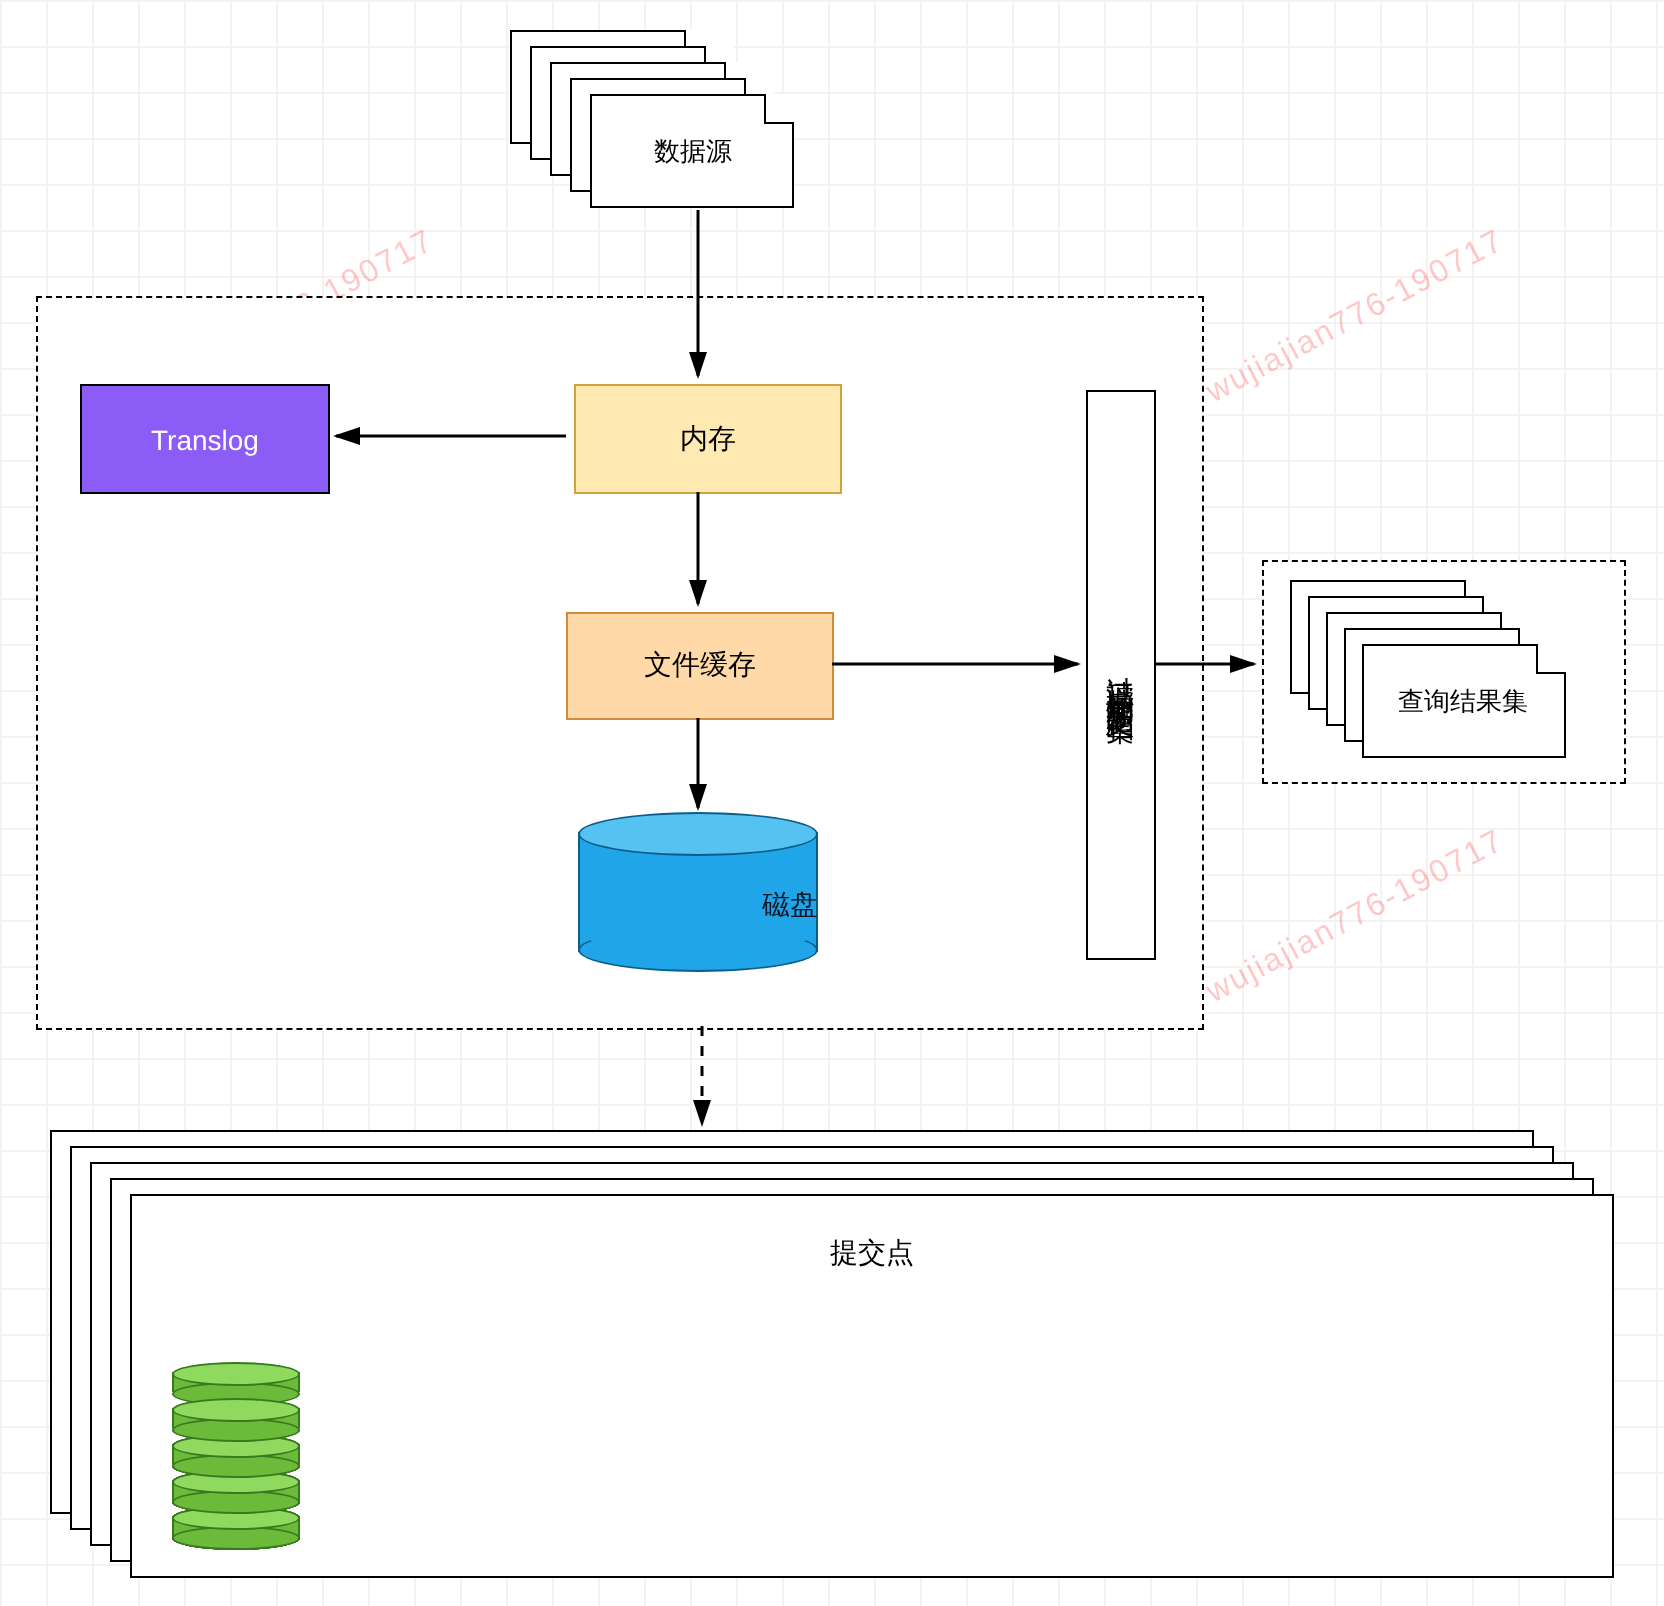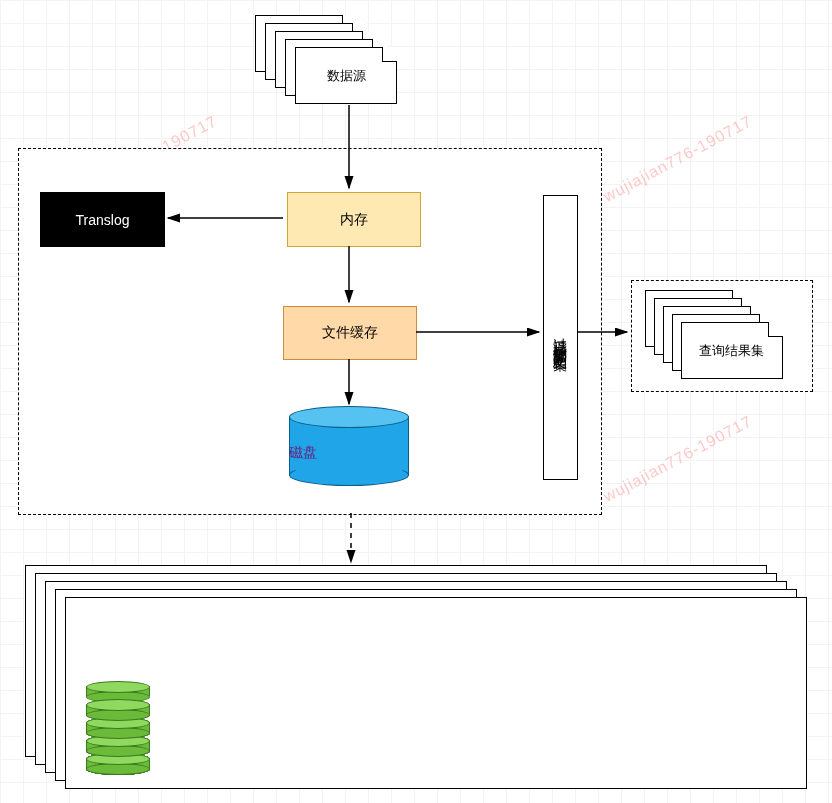--- a/index.html
+++ b/index.html
@@ -69,21 +69,21 @@
 }
 .box {
   position: absolute;
   border: 1px solid;
   display: flex;
   align-items: center;
   justify-content: center;
   font-size: 14px;
 }
 .box.gray {
-  background: #000000;
+  background: #8b5cf6;
   border-color: #000;
   color: #fff;
 }
 .box.yellow {
   background: #ffe9b3;
   border-color: #d2a33a;
   color: #000;
 }
 .box.orange {
   background: #ffd9a8;
@@ -122,22 +122,22 @@
   position: absolute;
   left: 0; right: 0;
   border: 1px solid var(--cyl-stroke);
   border-radius: 50%;
   background: var(--cyl-fill);
   border-top-color: transparent;
 }
 .cyl .lbl {
   position: absolute;
   left: 0; right: 0;
-  text-align: left;
-  color: #701a75;
+  text-align: right;
+  color: #0f172a;
   font-size: 14px;
 }
 .arrow {
   position: absolute;
   pointer-events: none;
 }
 .sheet-stack {
   position: absolute;
 }
 .sheet {
@@ -207,20 +207,21 @@
   <div class="doc-page fold" style="left:36px;top:32px"></div>
   <div class="doc-label" style="left:54px;top:52px">查询结果集</div>
 </div>
 
 <div class="sheet-stack" style="left:25px;top:565px;width:790px;height:225px">
   <div class="sheet" style="left:0;top:0;width:740px;height:190px"></div>
   <div class="sheet" style="left:10px;top:8px;width:740px;height:190px"></div>
   <div class="sheet" style="left:20px;top:16px;width:740px;height:190px"></div>
   <div class="sheet" style="left:30px;top:24px;width:740px;height:190px"></div>
   <div class="sheet" style="left:40px;top:32px;width:740px;height:190px">
+    <div class="center-lbl" style="left:0;right:0;top:20px">提交点</div>
     <div id="seg-chart" style="position:absolute;left:20px;right:20px;top:55px;bottom:15px">
         <div style="position: absolute; left: 0px; width: 62px; height: 10px; top: 105px; background: rgb(108, 186, 58); border-left: 1px solid rgb(58, 122, 31); border-right: 1px solid rgb(58, 122, 31);"></div>
         <div style="position: absolute; left: 0px; width: 62px; height: 10px; top: 110px; border-radius: 50%; background: rgb(108, 186, 58); border: 1px solid rgb(58, 122, 31);"></div>
         <div style="position: absolute; left: 0px; width: 62px; height: 10px; top: 100px; border-radius: 50%; background: rgb(143, 217, 95); border: 1px solid rgb(58, 122, 31);"></div>
         <div style="position: absolute; left: 0px; width: 62px; height: 10px; top: 105px; background: rgb(108, 186, 58); border-left: 1px solid rgb(58, 122, 31); border-right: 1px solid rgb(58, 122, 31);"></div>
         <div style="position: absolute; left: 0px; width: 62px; height: 10px; top: 110px; border-radius: 50%; background: rgb(108, 186, 58); border: 1px solid rgb(58, 122, 31);"></div>
         <div style="position: absolute; left: 0px; width: 62px; height: 10px; top: 100px; border-radius: 50%; background: rgb(143, 217, 95); border: 1px solid rgb(58, 122, 31);"></div>
         <div style="position: absolute; left: 0px; width: 62px; height: 10px; top: 87px; background: rgb(108, 186, 58); border-left: 1px solid rgb(58, 122, 31); border-right: 1px solid rgb(58, 122, 31);"></div>
         <div style="position: absolute; left: 0px; width: 62px; height: 10px; top: 92px; border-radius: 50%; background: rgb(108, 186, 58); border: 1px solid rgb(58, 122, 31);"></div>
         <div style="position: absolute; left: 0px; width: 62px; height: 10px; top: 82px; border-radius: 50%; background: rgb(143, 217, 95); border: 1px solid rgb(58, 122, 31);"></div>

